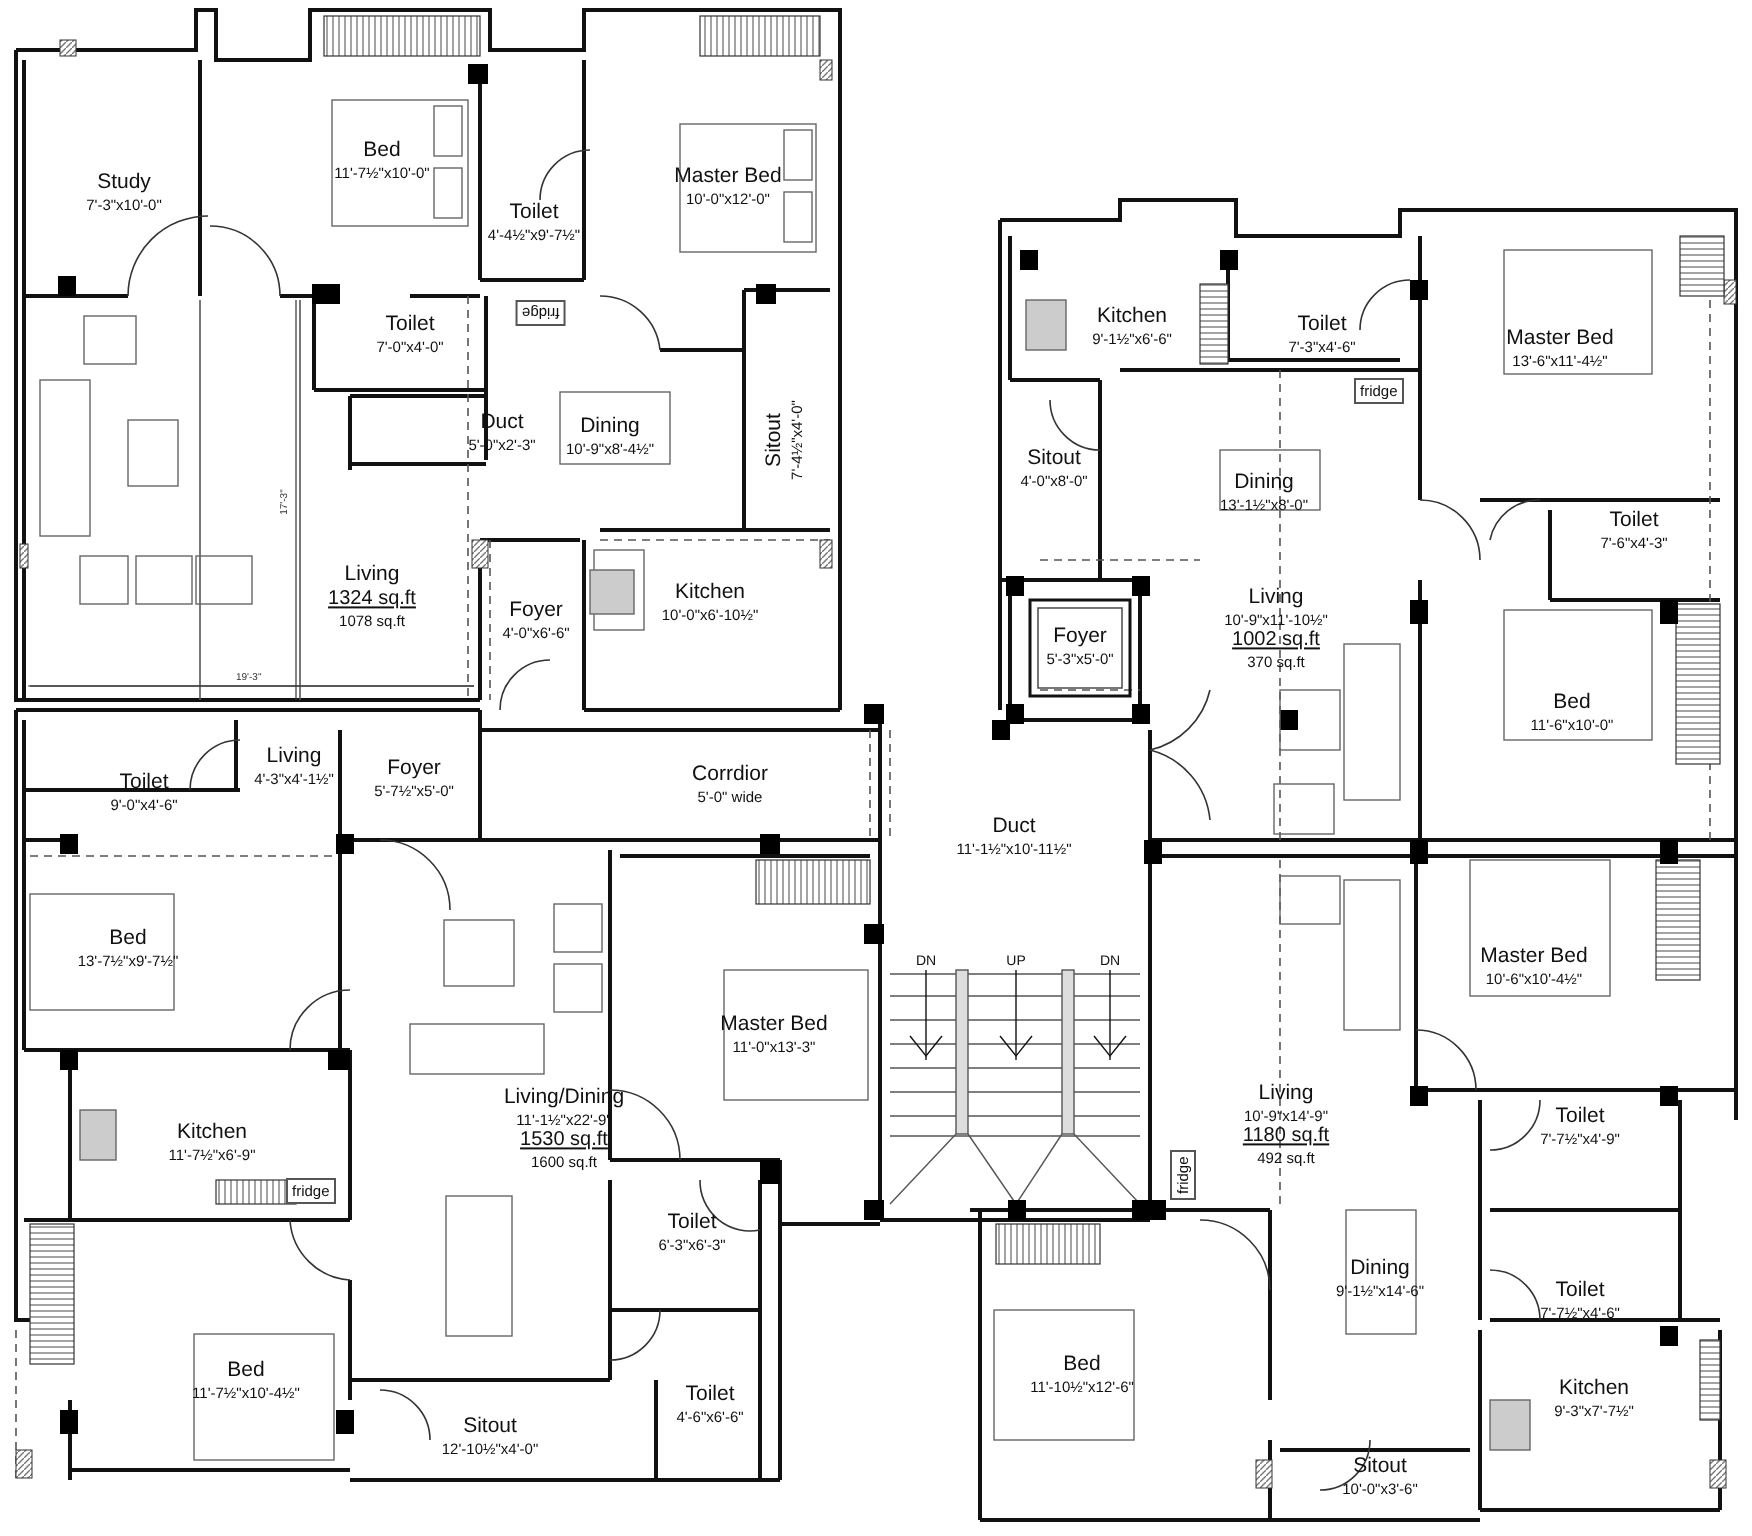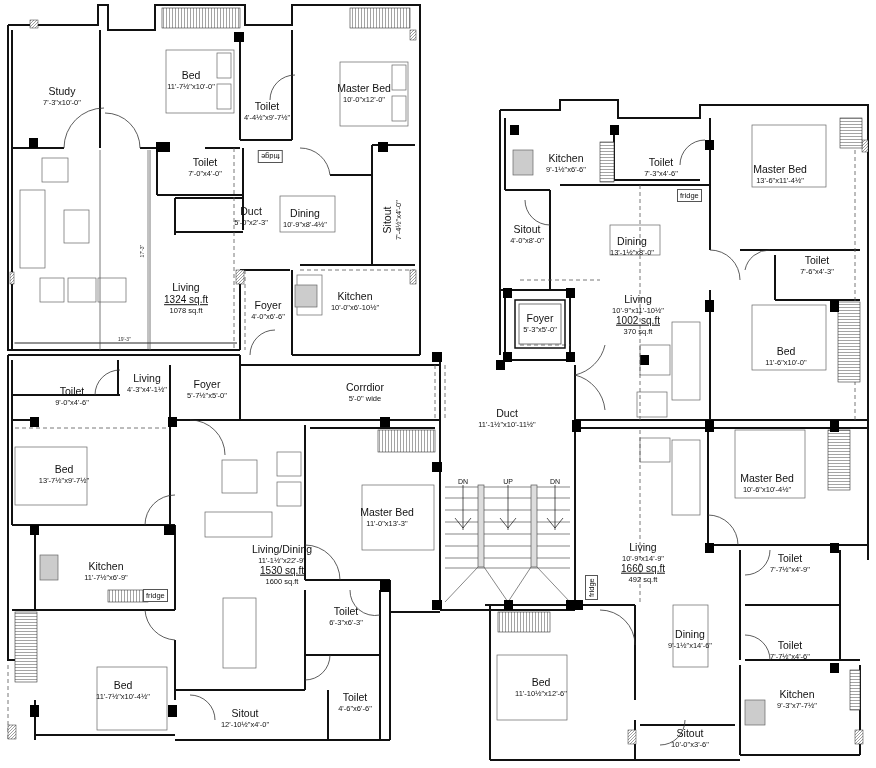--- a/index.html
+++ b/index.html
@@ -485,21 +485,21 @@
 </div>
 <div class="fridge-tag" style="left:677px;top:189px;">fridge</div>
 
 <div class="room-label" style="left:767px;top:483px;">
   <span class="room-name">Master Bed</span>
   <span class="room-dim">10'-6"x10'-4½"</span>
 </div>
 <div class="room-label" style="left:643px;top:562px;">
   <span class="room-name">Living</span>
   <span class="room-dim">10'-9"x14'-9"</span>
-  <span class="area-big">1660 sq.ft</span>
+  <span class="area-big">1180 sq.ft</span>
   <span class="area-small">492 sq.ft</span>
 </div>
 <div class="room-label" style="left:790px;top:563px;">
   <span class="room-name">Toilet</span>
   <span class="room-dim">7'-7½"x4'-9"</span>
 </div>
 <div class="room-label" style="left:790px;top:650px;">
   <span class="room-name">Toilet</span>
   <span class="room-dim">7'-7½"x4'-6"</span>
 </div>

